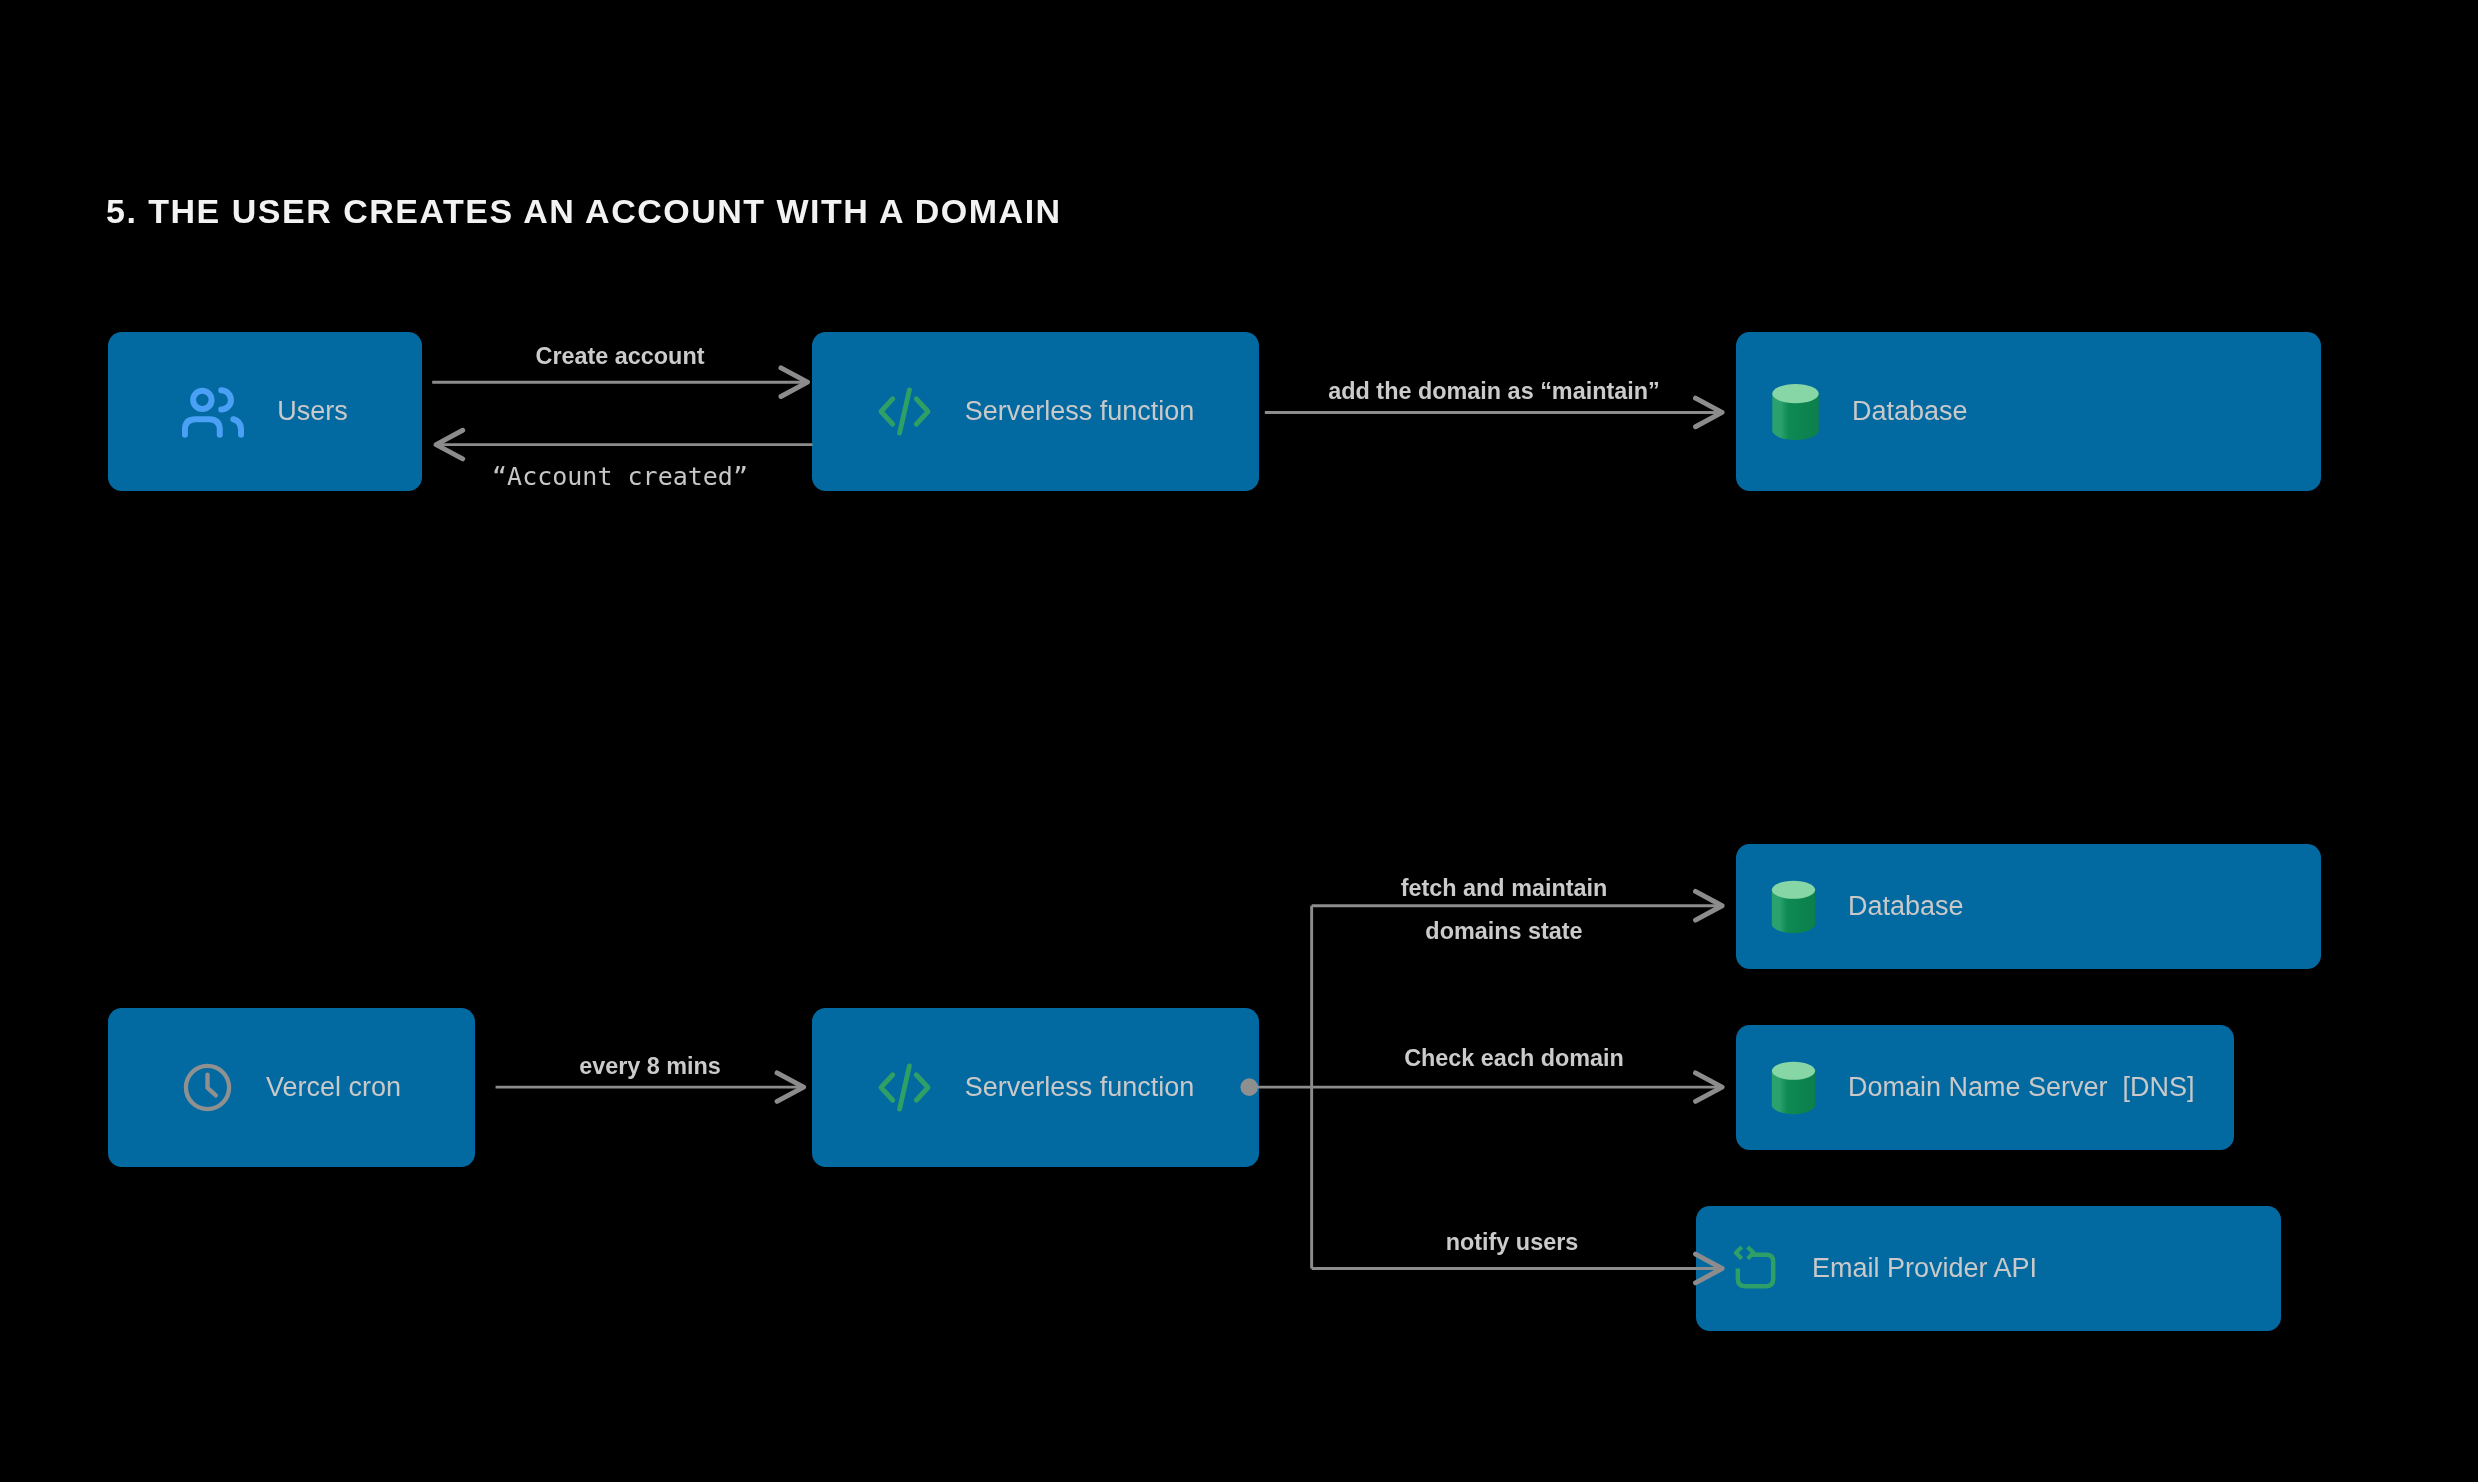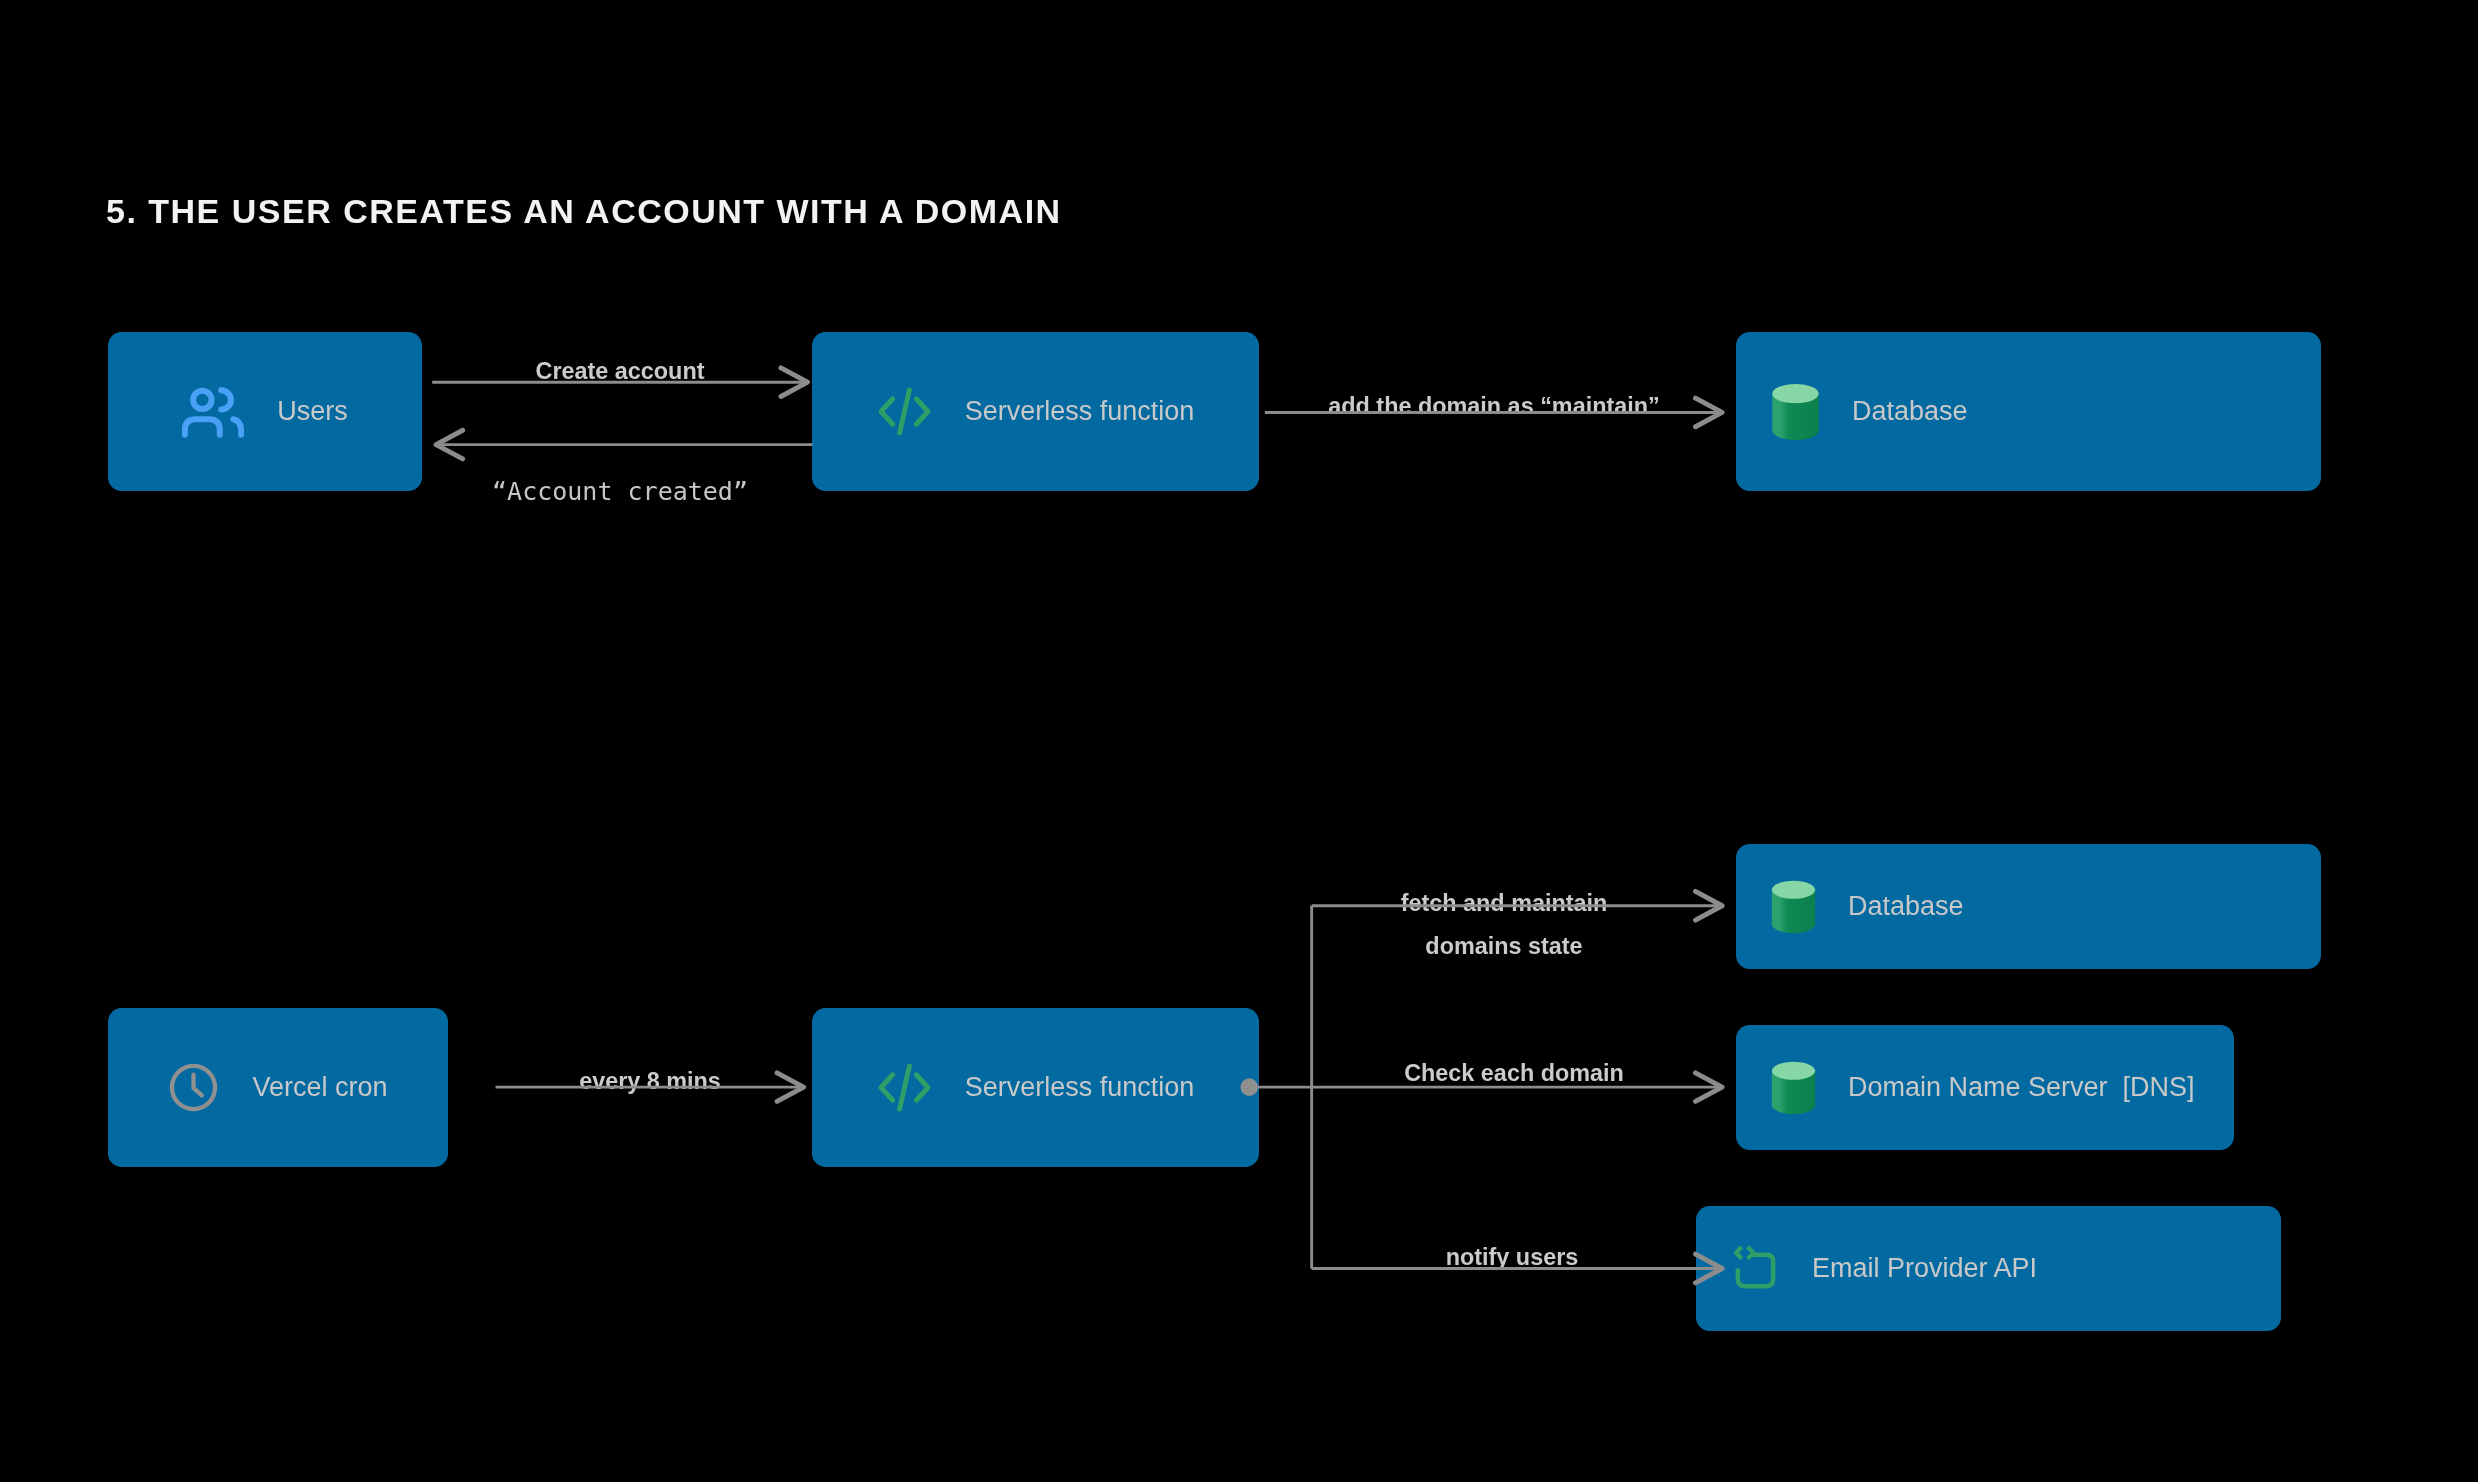--- a/index.html
+++ b/index.html
@@ -13,21 +13,21 @@
   }
   .node{
     position:absolute;background:#0369a1;border-radius:13.7px;
     display:flex;align-items:center;justify-content:center;gap:33px;
     box-sizing:border-box;z-index:2;
   }
   .node.left-align{justify-content:flex-start;padding-left:34px;gap:31px;}
   .node-label{color:#c9c9c9;font-size:27px;white-space:pre;}
   .edge-label{
     position:absolute;transform:translateX(-50%);color:#cbcbcb;
-    font-size:23.4px;font-weight:700;white-space:pre;z-index:2;text-align:right;margin-top:15px;
+    font-size:23.4px;font-weight:700;white-space:pre;z-index:2;text-align:right;
   }
   .edge-label.mono{
     font-family:"DejaVu Sans Mono",monospace;font-weight:400;font-size:25px;color:#c6c6c6;
   }
   .connectors{position:absolute;left:0;top:0;z-index:3;pointer-events:none;}
   .icon{flex:0 0 auto;display:block;}
 </style>
 </head>
 <body>
 
@@ -67,21 +67,21 @@
           <stop offset="0.35" stop-color="#0e8a53"></stop>
             <stop offset="1" stop-color="#0c7f4c"></stop>
         </linearGradient>
       </defs>
       <path d="M2 12 V50 A24 10 0 0 0 50 50 V12 Z" fill="url(#cyl-g1)"></path>
       <ellipse cx="26" cy="12" rx="24" ry="10" fill="#87d6a5"></ellipse>
     </svg>
     <span class="node-label">Database</span>
   </div>
 
-  <div class="node" style="left:108px;top:1008px;width:340px;height:159px;">
+  <div class="node" style="left:108px;top:1008px;width:367px;height:159px;">
     <svg class="icon" width="51" height="51" viewBox="0 0 52 52">
       <g fill="none" stroke="#909090" stroke-width="4.4" stroke-linecap="round" stroke-linejoin="round">
         <circle cx="26" cy="26" r="22"></circle>
         <path d="M26 13 V26.5 L34.5 34"></path>
       </g>
     </svg>
     <span class="node-label">Vercel cron</span>
   </div>
 
   <div class="node" style="left:812px;top:1008px;width:447px;height:159px;">

